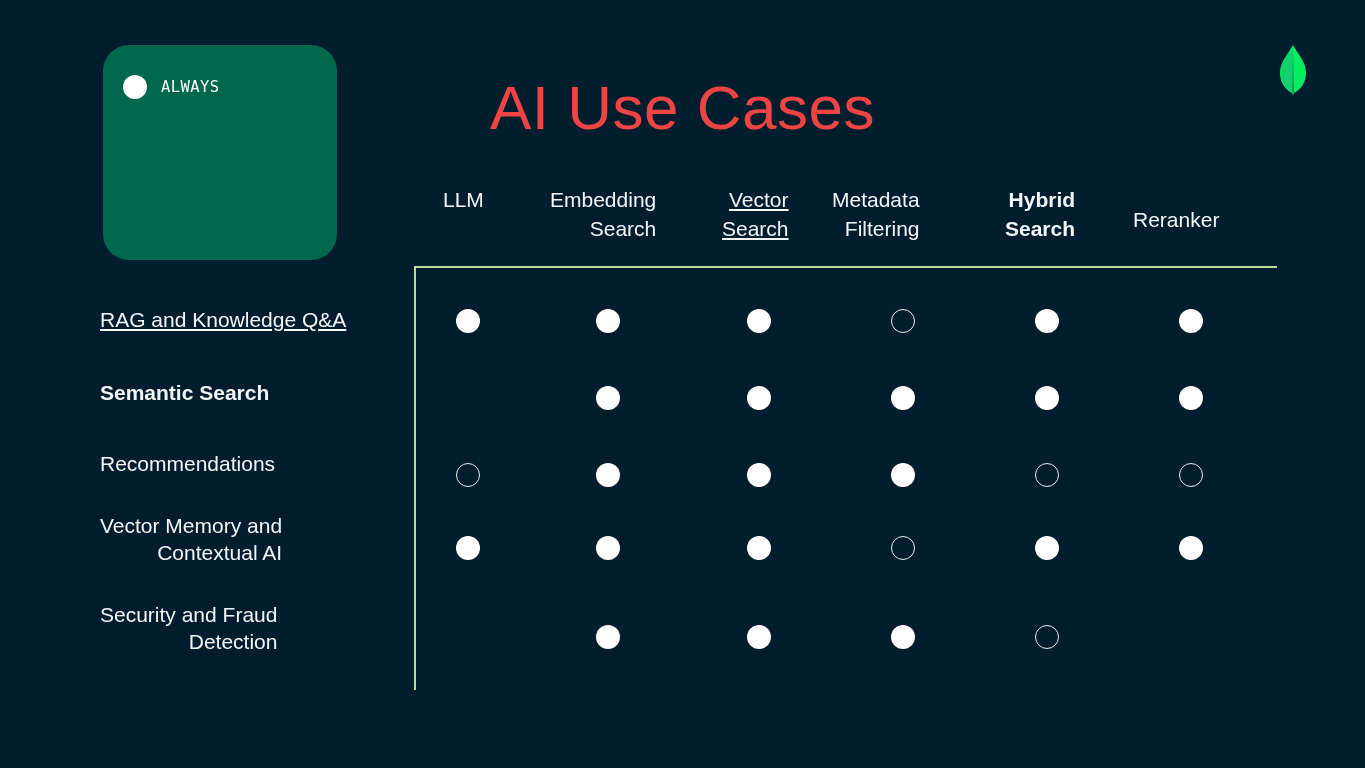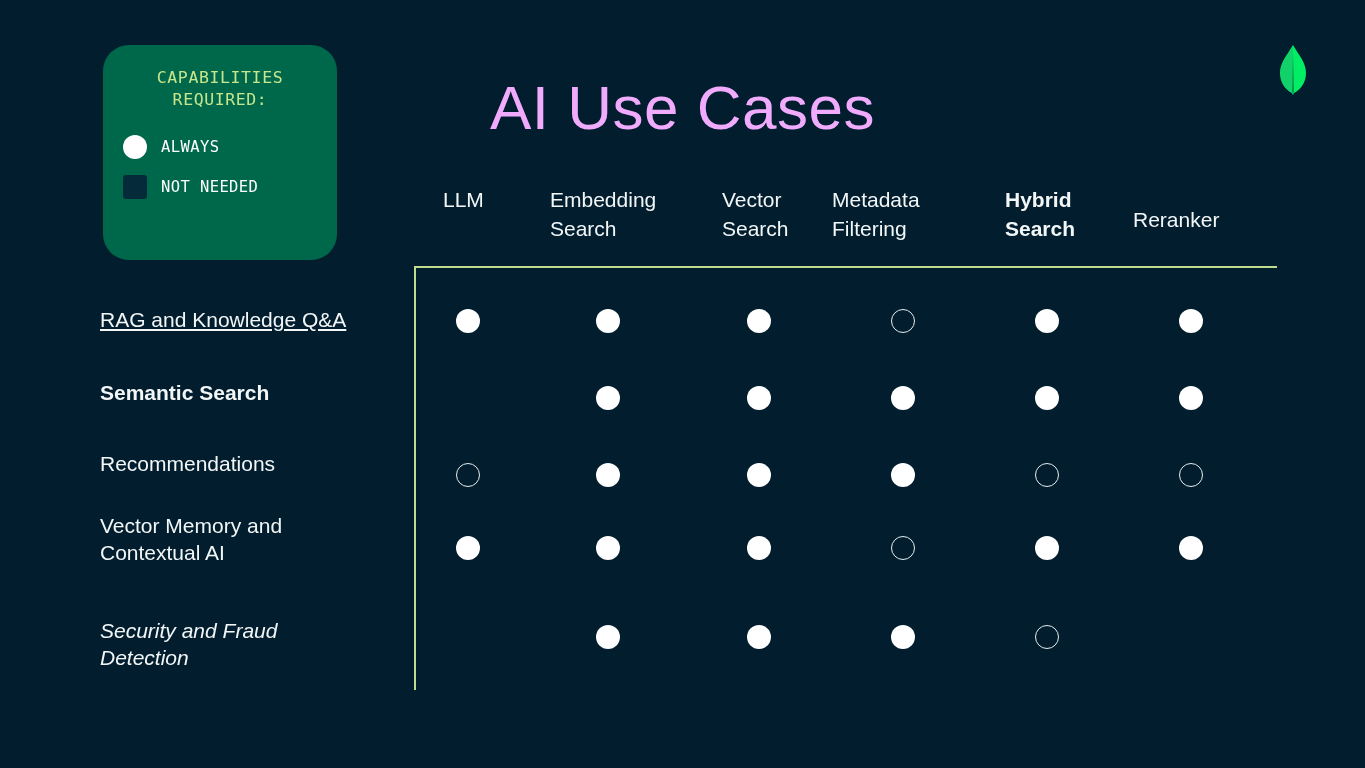--- a/index.html
+++ b/index.html
@@ -82,31 +82,32 @@
   }
 
   
   #page-title {
     position: absolute;
     left: 490px;
     top: 72px;
     font-size: 62px;
     font-weight: 300;
     letter-spacing: 0.5px;
-    color: #f0abfc;
+    color: #ef4444;
     white-space: nowrap;
   }
 
   
   #matrix {
     position: absolute;
     left: 100px;
     top: 185px;
     width: 1180px;
     height: 510px;
+    text-align: right;
   }
   .hline {
     position: absolute;
     left: 315px;
     top: 81px;
     width: 862px;
     height: 2px;
     background: #BFDB8E;
   }
   .vline {
@@ -154,68 +155,62 @@
     border: 1.7px solid #E8EEF0;
   }
   .cell.none {
     background: transparent;
   }
 </style>
 </head>
 <body>
 
 <div id="legend-card">
-  <div id="legend-title">CAPABILITIES
-REQUIRED:</div>
 
   <div class="legend-row">
     <span class="legend-marker always"></span>
     <span class="legend-label">ALWAYS</span>
   </div>
 
 
-  <div class="legend-row">
-    <span class="legend-marker none"></span>
-    <span class="legend-label">NOT NEEDED</span>
-  </div>
 </div>
 
 <div id="logo">
   <svg viewBox="0 0 34 50" width="34" height="50" aria-hidden="true">
     <path d="M17 0 C22 9 30 17 30 28 C30 38 24 45 18 48 L17 50 L16 48 C10 45 4 38 4 28 C4 17 12 9 17 0 Z" fill="#00ED64"></path>
     <path d="M17 2 C17 2 17 30 17 48 L17 50 L16.2 48 C10.4 45 4.6 38 4.6 28 C4.6 17 12.2 9.4 17 2 Z" fill="#12D06A"></path>
     <path d="M17 8 L17.9 46 L17 50 L16.2 46 Z" fill="#0A8C48"></path>
   </svg>
 </div>
 
 <div id="page-title">AI Use Cases</div>
 
 <div id="matrix">
   <div class="hline"></div>
   <div class="vline"></div>
 
   <div id="col-heads">
       <div class="col-head" style="left: 343px;">LLM</div>
       <div class="col-head" style="left: 450px;">Embedding
 Search</div>
-      <div class="col-head" style="left: 622px;">Vector
+      <div class="col-head" style="left: 622px; text-decoration: underline;">Vector
 Search</div>
       <div class="col-head" style="left: 732px;">Metadata
 Filtering</div>
       <div class="col-head" style="left: 905px; font-weight: bold;">Hybrid
 Search</div>
       <div class="col-head" style="left: 1033px; margin-top: 20px;">Reranker</div>
     </div>
   <div id="row-labels">
       <div class="row-label" style="top: 121px; text-decoration: underline;">RAG and Knowledge Q&amp;A</div>
       <div class="row-label" style="top: 194px; font-weight: bold;">Semantic Search</div>
       <div class="row-label" style="top: 265px;">Recommendations</div>
       <div class="row-label" style="top: 327px;">Vector Memory and
 Contextual AI</div>
-      <div class="row-label" style="top: 432px; font-style: italic;">Security and Fraud
+      <div class="row-label" style="top: 416px;">Security and Fraud
 Detection</div>
     </div>
   <div id="cells">
       <div class="cell always" title="ALWAYS" style="left: 356px; top: 124px;"></div>
       <div class="cell always" title="ALWAYS" style="left: 496px; top: 124px;"></div>
       <div class="cell always" title="ALWAYS" style="left: 647px; top: 124px;"></div>
       <div class="cell sometimes" title="SOMETIMES" style="left: 791px; top: 124px;"></div>
       <div class="cell always" title="ALWAYS" style="left: 935px; top: 124px;"></div>
       <div class="cell always" title="ALWAYS" style="left: 1079px; top: 124px;"></div>
       <div class="cell none" title="NOT NEEDED" style="left: 356px; top: 201px;"></div>

